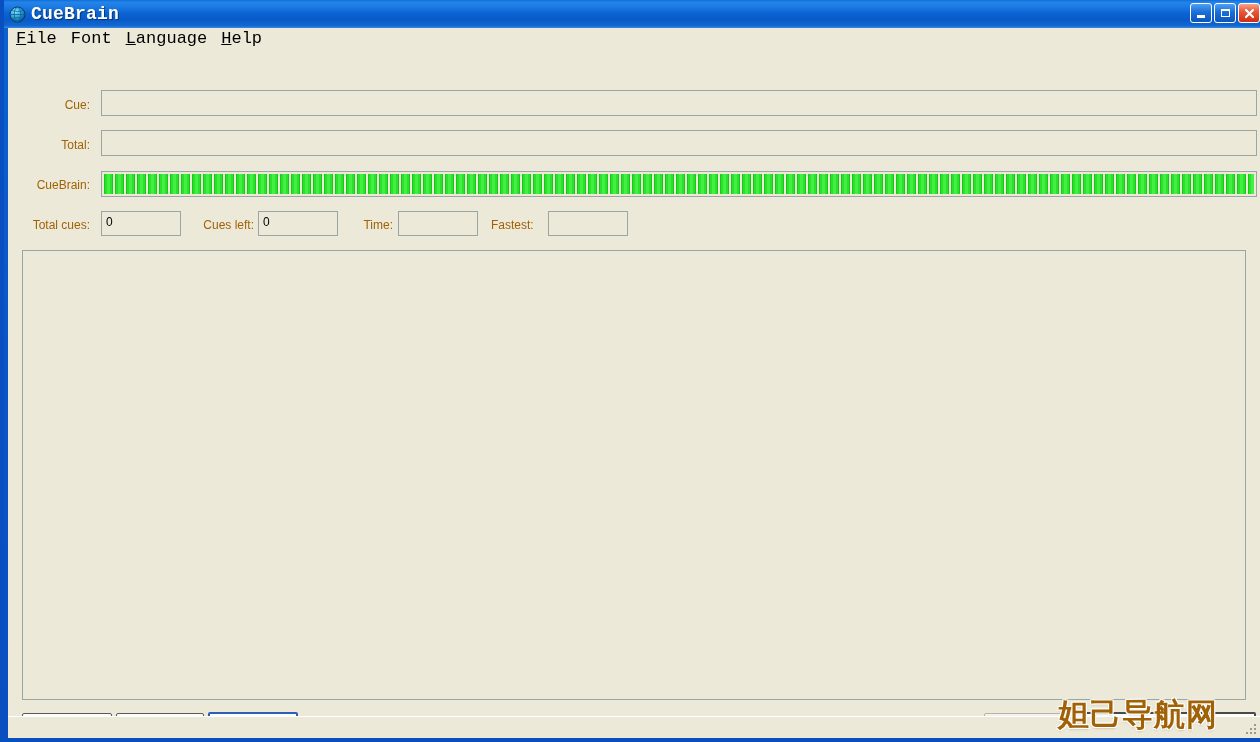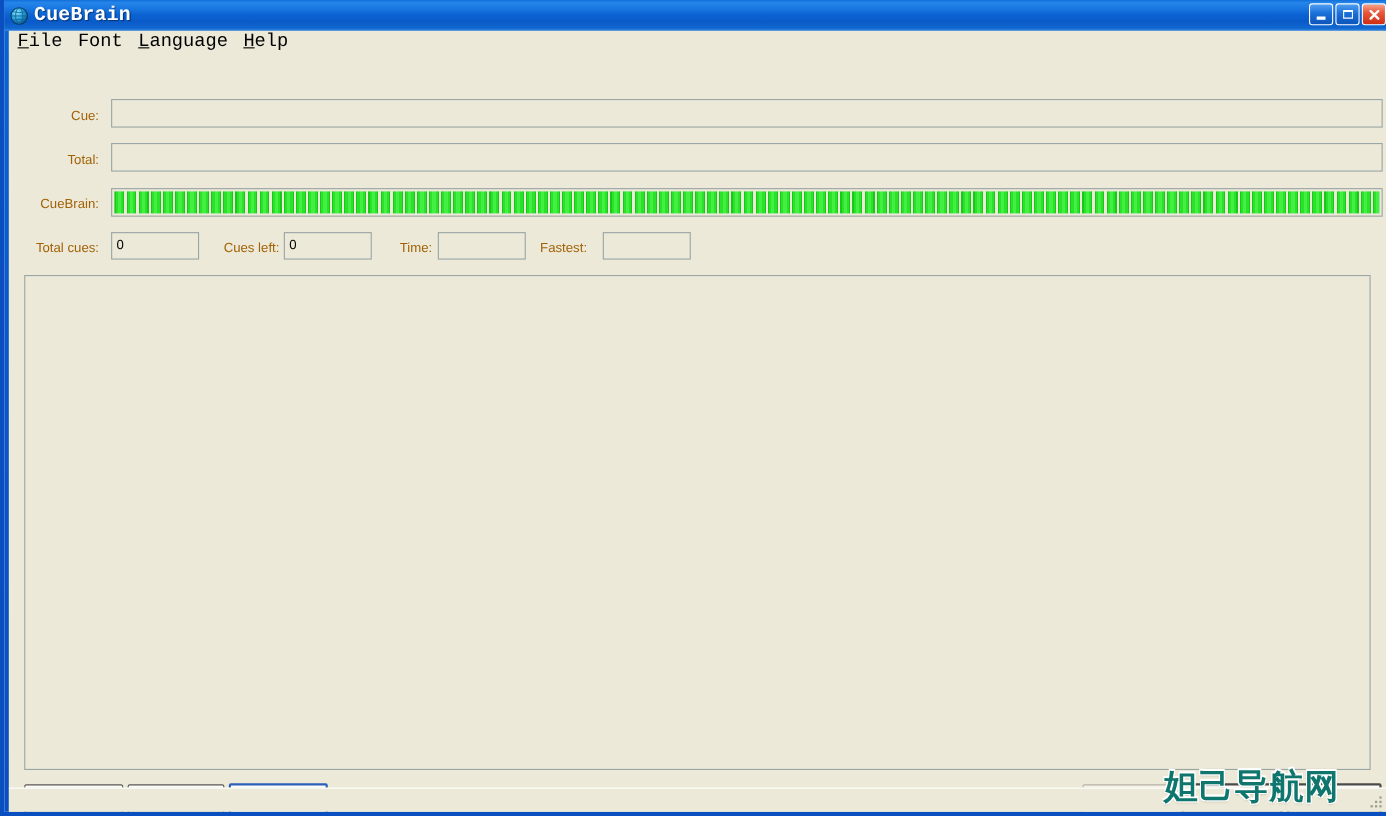--- a/index.html
+++ b/index.html
@@ -248,21 +248,21 @@
   }
 
   
   #watermark {
     position: absolute;
     right: 42px;
     bottom: 2px;
     font-family: "DejaVu Sans", sans-serif;
     font-size: 31px;
     font-weight: bold;
-    color: #0f766e;
+    color: #a16207;
     letter-spacing: 1px;
     text-shadow:
       -1px -1px 0 #ffffff,
        1px -1px 0 #ffffff,
       -1px  1px 0 #ffffff,
        1px  1px 0 #ffffff,
        0    2px 2px rgba(0,0,0,0.12);
     white-space: nowrap;
     pointer-events: none;
   }

